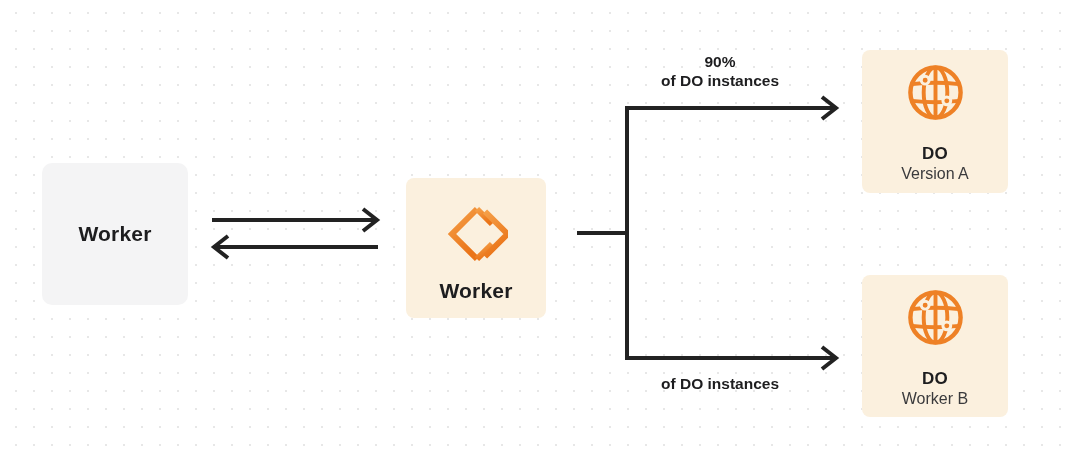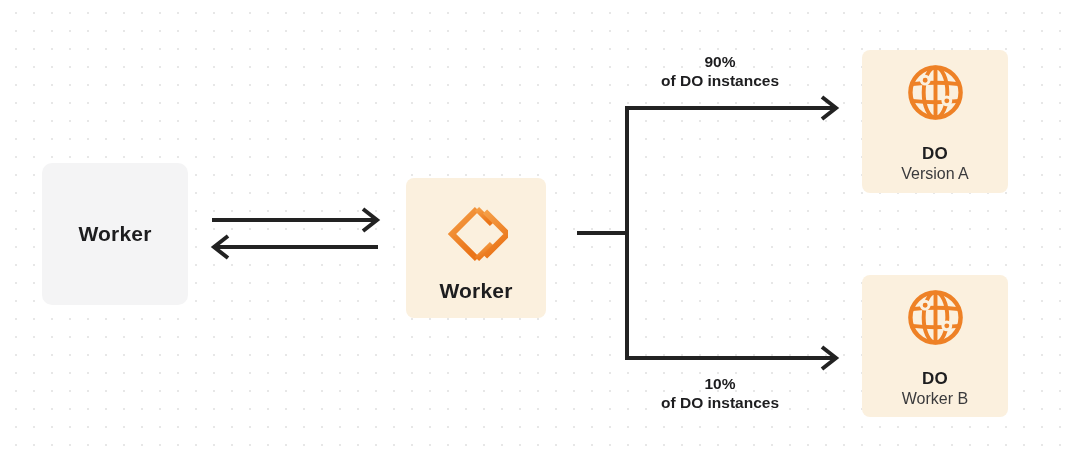--- a/index.html
+++ b/index.html
@@ -175,17 +175,16 @@
     </span>
     <span class="do-title">DO</span>
     <span class="do-sub">Worker B</span>
   </div>
 
   <div class="branch-label branch-label-top">
     <div>90%</div>
     <div>of DO instances</div>
   </div>
   <div class="branch-label branch-label-bottom">
-    <div>10%</div>
     <div>of DO instances</div>
   </div>
 
 </div>
 
 </body></html>

